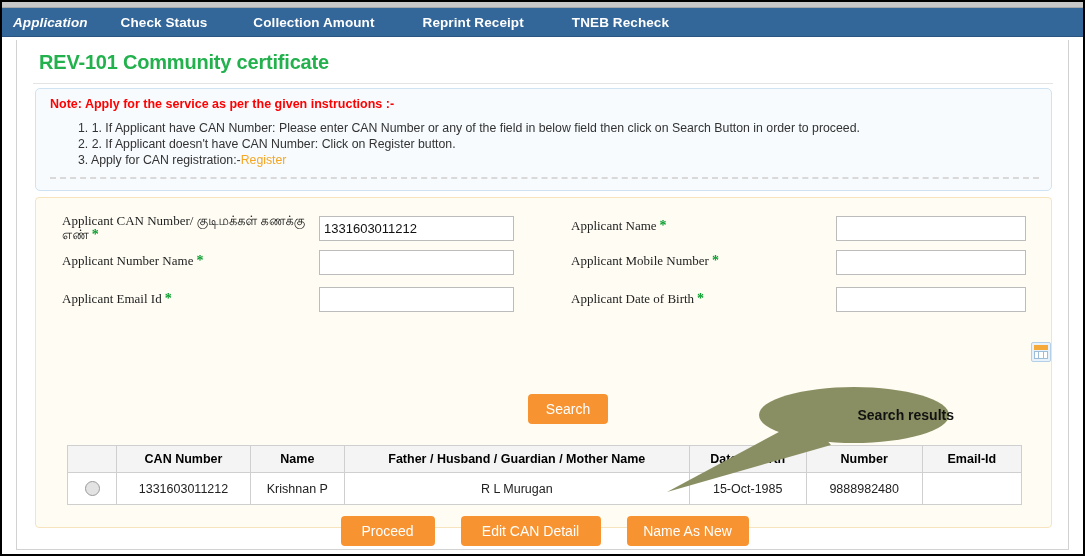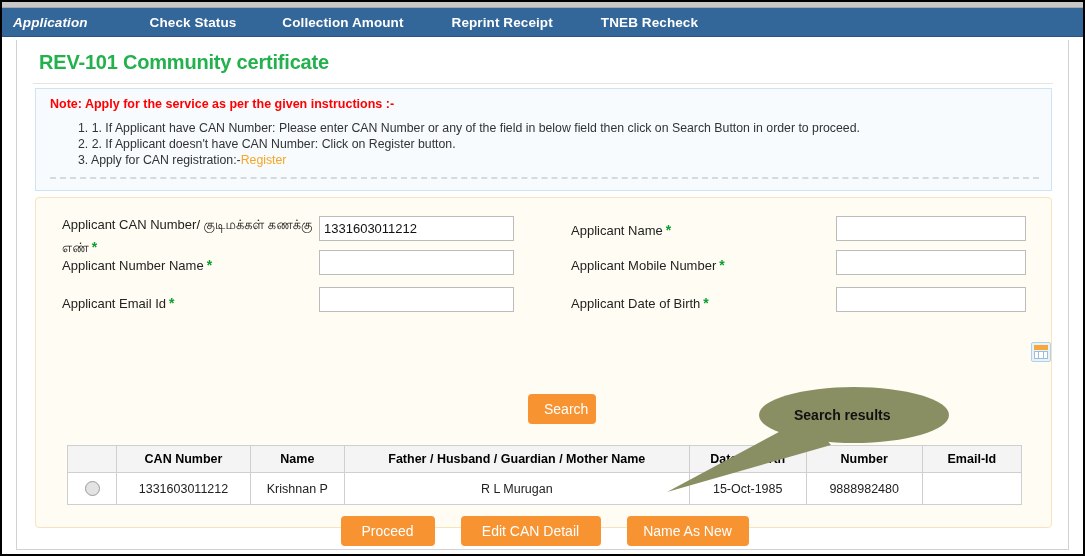--- a/index.html
+++ b/index.html
@@ -45,21 +45,21 @@
   }
   .nav-item {
     color: #ffffff;
     font-size: 13.5px;
     font-weight: bold;
     letter-spacing: 0.1px;
     white-space: nowrap;
     cursor: pointer;
   }
   .nav-item:nth-child(1) { margin-left: 11px; font-style: italic; }
-  .nav-item:nth-child(2) { margin-left: 62px; }
+  .nav-item:nth-child(2) { margin-left: 33px; }
   .nav-item:nth-child(3) { margin-left: 46px; }
   .nav-item:nth-child(4) { margin-left: 48px; }
   .nav-item:nth-child(5) { margin-left: 48px; }
 
   
   .content {
     position: absolute;
     left: 14px;
     top: 38px;
     width: 1053px;
@@ -90,21 +90,21 @@
   
   .note-box {
     position: absolute;
     left: 18px;
     top: 48px;
     width: 1017px;
     height: 103px;
     box-sizing: border-box;
     background: #f7fbfe;
     border: 1px solid #cfe3f2;
-    border-radius: 0;
+    border-radius: 5px;
   }
   .note-head {
     position: absolute;
     left: 14px;
     top: 8px;
     color: #ff0000;
     font-size: 12.5px;
     font-weight: bold;
   }
   .note-list {
@@ -142,21 +142,22 @@
     width: 1017px;
     height: 331px;
     box-sizing: border-box;
     background: #fffdf3;
     border: 1px solid #f7e3bd;
     border-radius: 4px;
   }
   .field-label {
     font-size: 13px;
     color: #222222;
-    line-height: 22px;
+    line-height: 14px;
+    font-family: Liberation Serif, serif;
   }
   .req {
     color: #0a9e2e;
     font-weight: bold;
     font-size: 14px;
     padding-left: 3px;
   }
   .txt {
     box-sizing: border-box;
     height: 25px;
@@ -227,21 +228,21 @@
     font-size: 14px;
     height: 30px;
     cursor: pointer;
     padding: 0 16px;
     white-space: nowrap;
   }
   .btn-search {
     position: absolute;
     left: 492px;
     top: 196px;
-    width: 68px;
+    width: 80px;
   }
 
   
   .results {
     position: absolute;
     left: 31px;
     top: 247px;
     width: 955px;
     border-collapse: collapse;
     background: #7dd3fc;
@@ -303,21 +304,21 @@
     top: 353px;
     width: 0; height: 0;
     pointer-events: none;
   }
   .callout svg { overflow: visible; }
   .callout-label {
     position: absolute;
     left: 777px;
     top: 367px;
     width: 160px;
-    text-align: left;
+    text-align: right;
     font-size: 14px;
     font-weight: bold;
     color: #111111;
   }
 </style>
 </head>
 <body>
 
 <div id="page">
 

